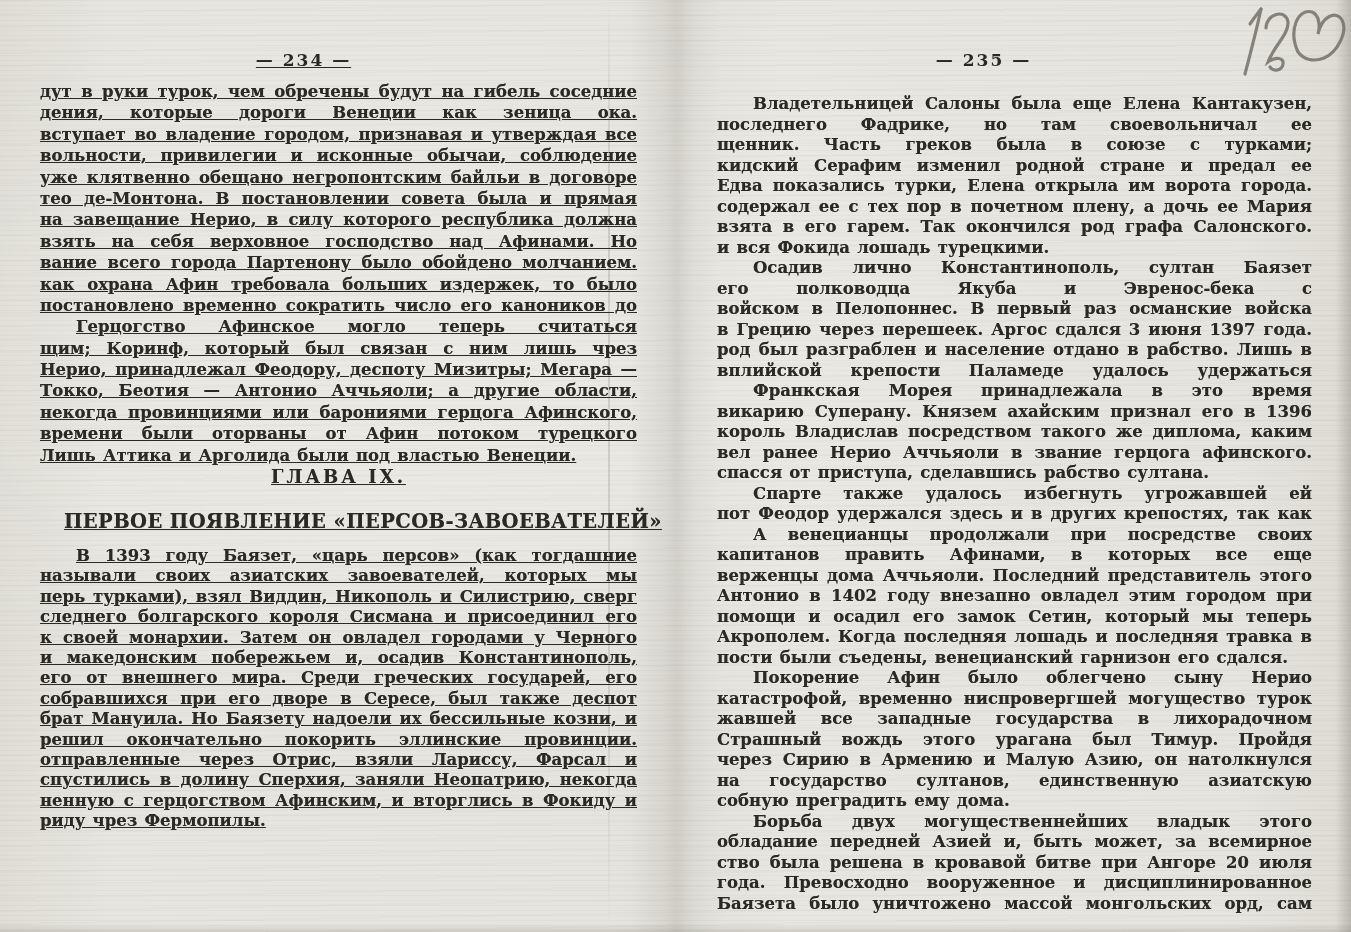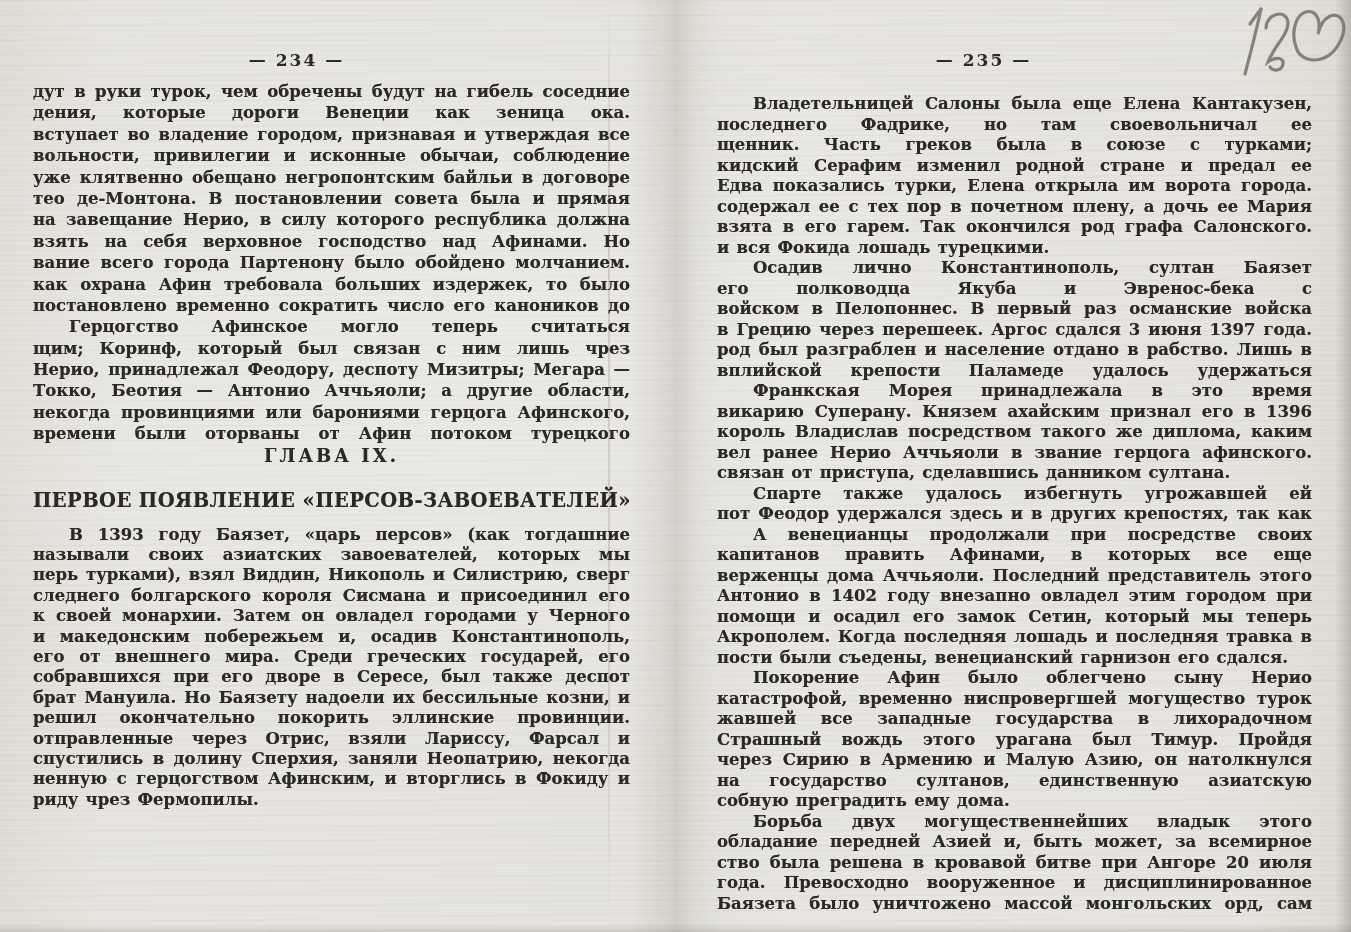--- a/index.html
+++ b/index.html
@@ -30,21 +30,21 @@
     position:absolute;top:0;right:0;width:16px;height:932px;
     background:linear-gradient(270deg, rgba(100,96,88,0.28), rgba(0,0,0,0));
     pointer-events:none;
   }
   .edge-bottom{
     position:absolute;left:0;bottom:0;width:1351px;height:8px;
     background:linear-gradient(0deg, rgba(100,96,88,0.18), rgba(0,0,0,0));
     pointer-events:none;
   }
   .page{position:absolute;top:0;}
-  #page-left{left:8px;width:660px;height:792px;}
+  #page-left{left:15px;width:660px;height:792px;text-decoration:underline;}
   #page-right{left:690px;width:661px;height:932px;}
   .column{position:relative;}
   #page-left .column{margin-left:25px;width:597px;}
   #page-right .column{margin-left:27px;width:595px;}
 
   .page-number{
     text-align:center;
     font-weight:700;
     font-size:17px;
     letter-spacing:2px;
@@ -80,20 +80,21 @@
     text-shadow:0 0 0.5px rgba(43,41,35,0.55);
   }
   .chapter-title{
     margin-top:16px;
     text-align:center;
     font-weight:700;
     font-size:19.5px;
     letter-spacing:0.4px;
     line-height:31px;
     text-shadow:0 0 0.6px rgba(43,41,35,0.6);
+    margin-left:24px;
   }
   .chapter-title .title-line{white-space:nowrap;}
 
   #handwritten{
     position:absolute;left:1232px;top:0px;width:115px;height:92px;
     opacity:0.8;
   }
   #handwritten path{fill:none;stroke:#6f6a62;stroke-width:3.2;stroke-linecap:round;}
 </style>
 </head>
@@ -123,20 +124,21 @@
             <div class="line">как охрана Афин требовала больших издержек, то было даже</div>
             <div class="line">постановлено временно сократить число его каноников до восьми.</div>
           </div>
           <div class="para">
             <div class="line indent">Герцогство Афинское могло теперь считаться несуществую-</div>
             <div class="line">щим; Коринф, который был связан с ним лишь чрез личность</div>
             <div class="line">Нерио, принадлежал Феодору, деспоту Мизитры; Мегара — графу</div>
             <div class="line">Токко, Беотия — Антонио Аччьяоли; а другие области, бывшие</div>
             <div class="line">некогда провинциями или барониями герцога Афинского, к этому</div>
             <div class="line">времени были оторваны от Афин потоком турецкого нашествия.</div>
+            <div class="line last">Лишь Аттика и Арголида были под властью Венеции.</div>
           </div>
         </div>
       <div class="chapter-heading">ГЛАВА IX.</div>
       <div class="chapter-title">
         <div class="title-line">ПЕРВОЕ ПОЯВЛЕНИЕ «ПЕРСОВ-ЗАВОЕВАТЕЛЕЙ»</div>
       </div>
       <div class="body-text" id="block-bottom">
           <div class="para">
             <div class="line indent">В 1393 году Баязет, «царь персов» (как тогдашние греки</div>
             <div class="line">называли своих азиатских завоевателей, которых мы зовем те-</div>
@@ -177,21 +179,21 @@
             <div class="line">войском в Пелопоннес. В первый раз османские войска проникли</div>
             <div class="line">в Грецию через перешеек. Аргос сдался 3 июня 1397 года. Го-</div>
             <div class="line">род был разграблен и население отдано в рабство. Лишь в На-</div>
             <div class="line">вплийской крепости Паламеде удалось удержаться венецианцам.</div>
           </div>
           <div class="para">
             <div class="line indent">Франкская Морея принадлежала в это время наваррскому</div>
             <div class="line">викарию Суперану. Князем ахайским признал его в 1396 году</div>
             <div class="line">король Владислав посредством такого же диплома, каким он воз-</div>
             <div class="line">вел ранее Нерио Аччьяоли в звание герцога афинского. Суперан</div>
-            <div class="line last">связан от приступа, сделавшись данником султана.</div>
+            <div class="line last">спасся от приступа, сделавшись рабство султана.</div>
           </div>
           <div class="para">
             <div class="line indent">Спарте также удалось избегнуть угрожавшей ей участи. Дес-</div>
             <div class="line">пот Феодор удержался здесь и в других крепостях, так как тур-</div>
           </div>
           <div class="para">
             <div class="line indent">А венецианцы продолжали при посредстве своих подест и</div>
             <div class="line">капитанов править Афинами, в которых все еще оставались при-</div>
             <div class="line">верженцы дома Аччьяоли. Последний представитель этого дома</div>
             <div class="line">Антонио в 1402 году внезапно овладел этим городом при их</div>

